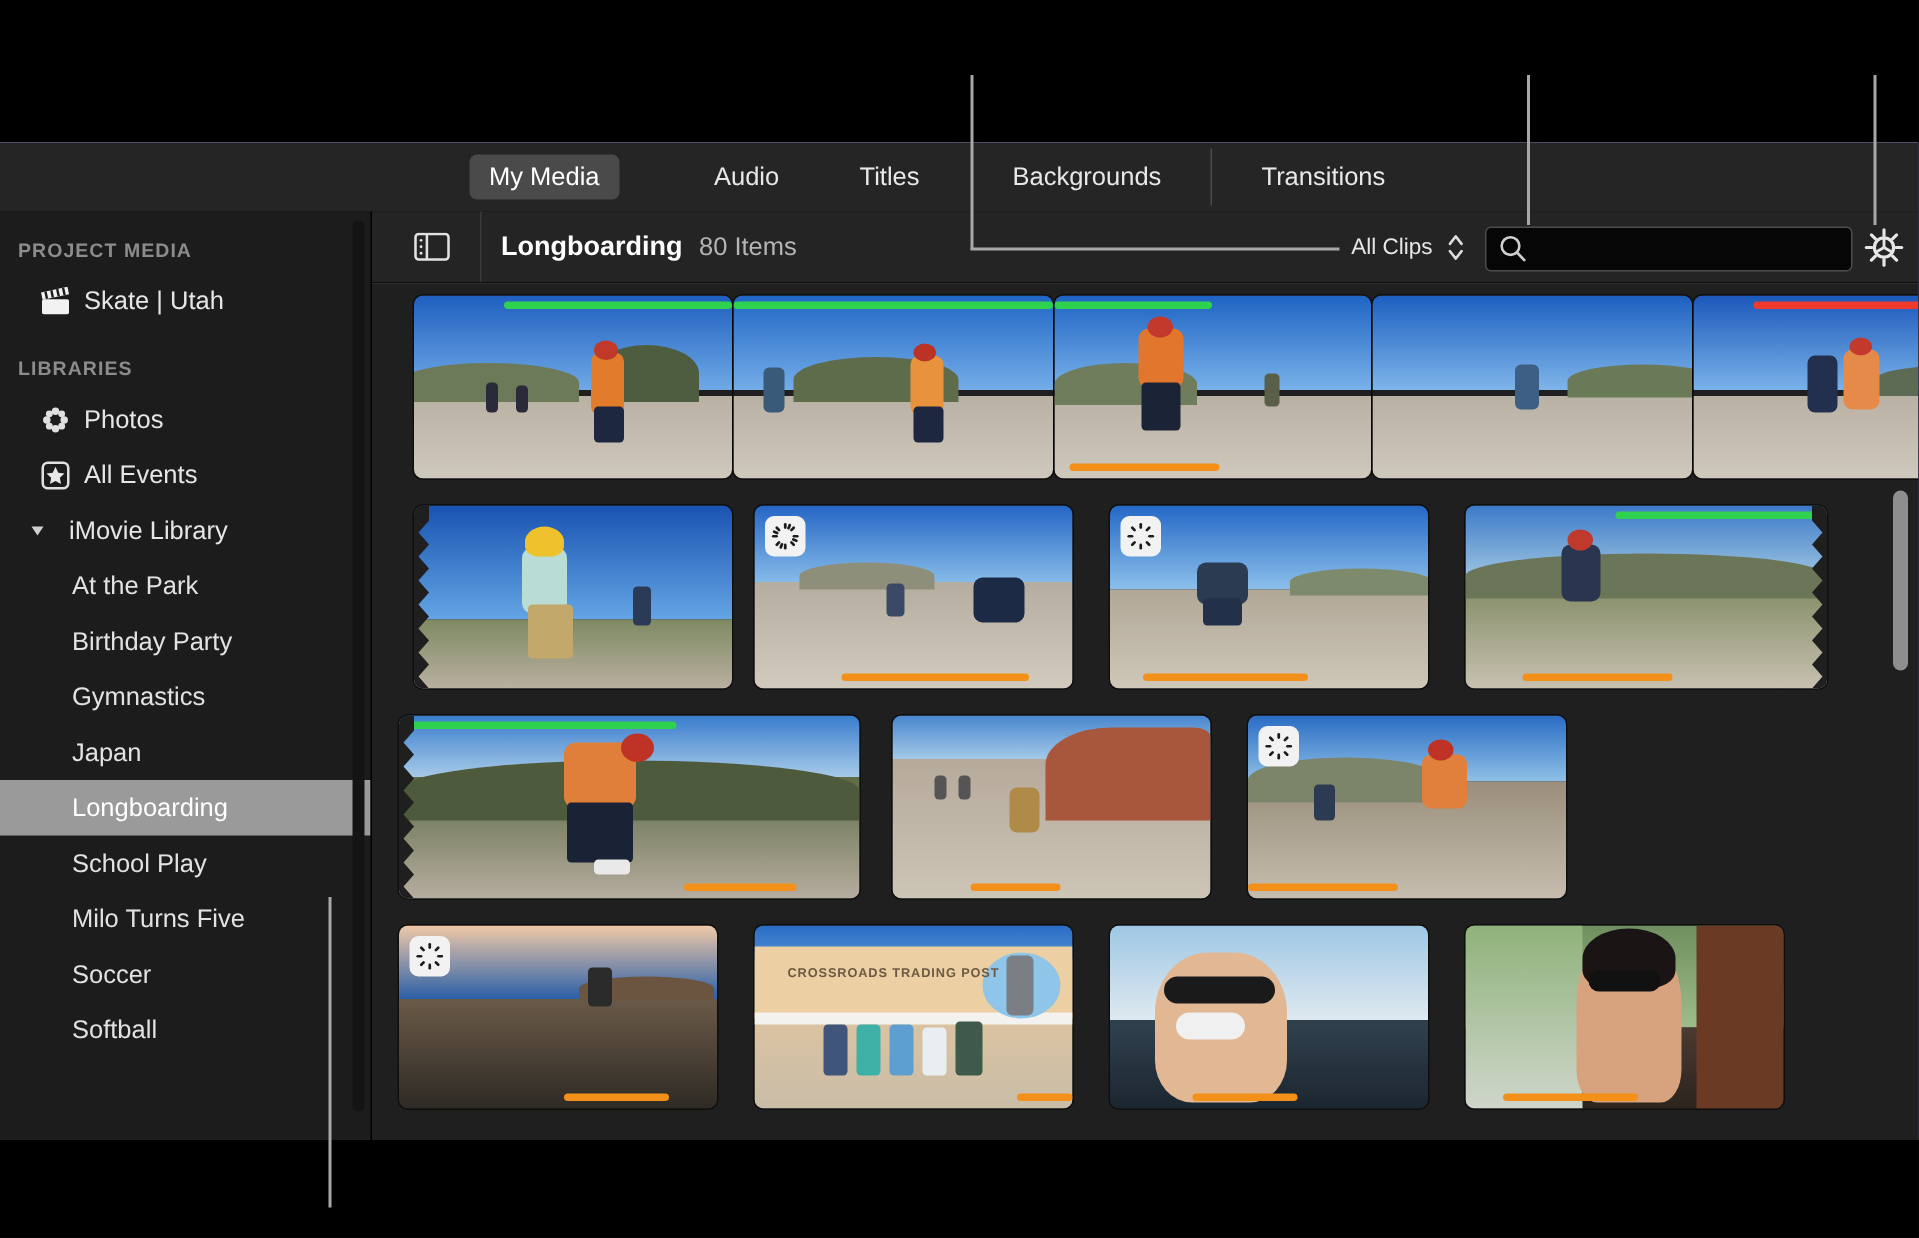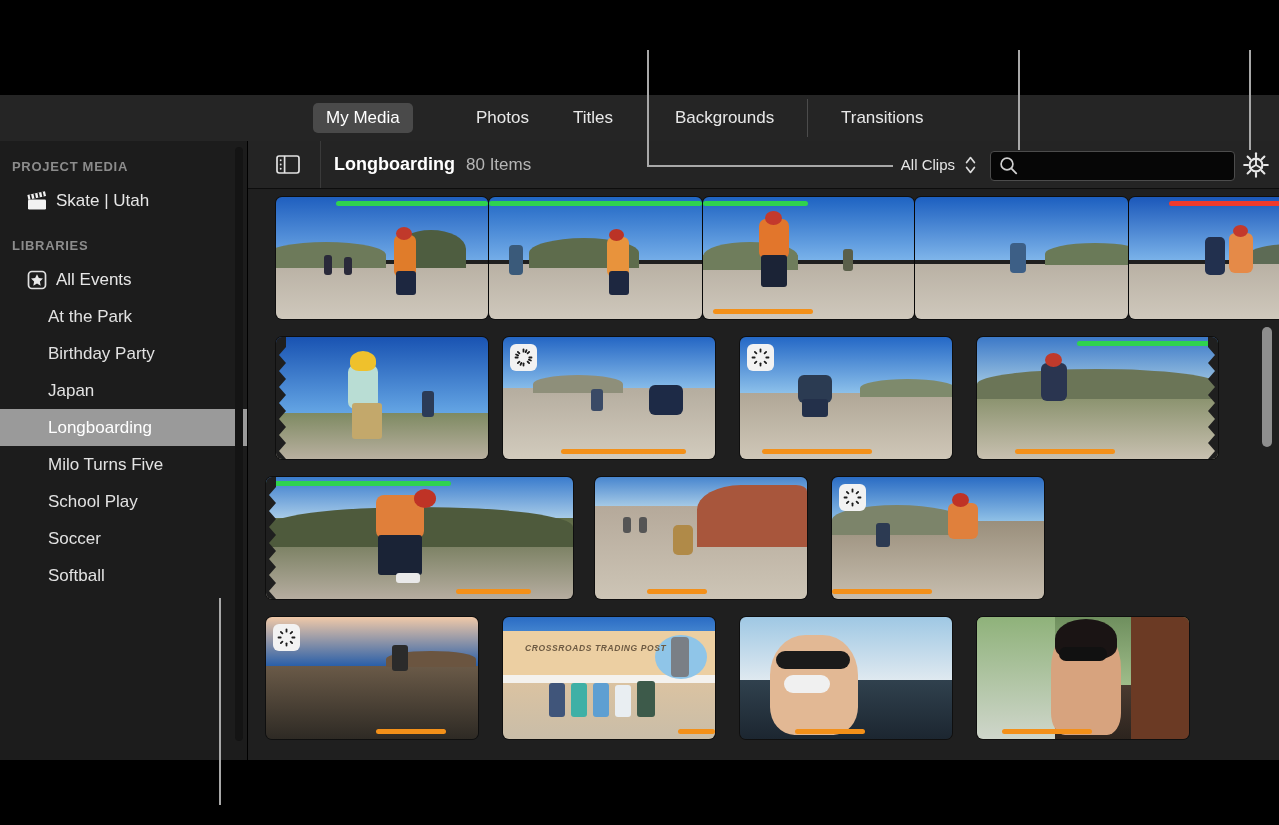--- a/index.html
+++ b/index.html
@@ -37,21 +37,21 @@
   .bcount{position:absolute;left:218px;top:0;height:47px;line-height:47px;color:#b5b5b5;font-size:17px;white-space:nowrap;}
   .allclips{position:absolute;right:324px;top:0;height:47px;line-height:47px;color:#e6e6e6;font-size:15px;white-space:nowrap;cursor:default;}
   .stepper{position:absolute;right:302px;top:13px;width:14px;height:22px;display:flex;flex-direction:column;align-items:center;justify-content:center;cursor:default;}
   .search{position:absolute;right:44px;top:10px;width:243px;height:28px;background:#060606;border:1px solid #4c4c4c;border-radius:4px;}
   .search .mag{position:absolute;left:8px;top:4px;}
   .search input{position:absolute;left:32px;top:0;width:200px;height:26px;background:transparent;border:0;outline:none;color:#ddd;font-size:15px;font-family:"Liberation Sans",sans-serif;}
   .gear{position:absolute;right:6px;top:8px;width:34px;height:32px;display:flex;align-items:center;justify-content:center;cursor:default;}
 
   
   .content{position:absolute;left:248px;top:94px;width:1031px;height:571px;background:#1f1f1f;overflow:hidden;}
-  .row{position:absolute;left:0;font-style:italic;}
+  .row{position:absolute;left:0;}
   .clip{position:absolute;top:0;border-radius:6px;overflow:hidden;box-shadow:0 0 0 1px rgba(0,0,0,.5);}
   .clip .sky{position:absolute;left:0;top:0;width:100%;height:52%;}
   .clip .ground{position:absolute;left:0;bottom:0;width:100%;height:48%;}
   .bar{position:absolute;height:5px;border-radius:2.5px;}
   .bar.fav{top:4px;background:#2fd24f;}
   .bar.rej{top:4px;background:#ef3a2d;}
   .bar.orange{bottom:5px;background:#f39019;}
   .spin{position:absolute;left:7px;top:7px;width:27px;height:27px;background:#f2f2f2;border-radius:6px;display:flex;align-items:center;justify-content:center;}
   .zig{position:absolute;top:0;right:-1px;width:11px;height:100%;}
 
@@ -70,21 +70,21 @@
 </style>
 </head>
 <body>
 
 <div id="stage">
 
   <div class="app">
 
     <div class="tabbar">
       <div class="tab sel" style="left:313px">My Media</div>
-      <div class="tab" style="left:463px">Photos</div>
+      <div class="tab" style="left:463px">Audio</div>
       <div class="tab" style="left:560px">Titles</div>
       <div class="tabsep" style="left:807px"></div>
       <div class="tab" style="left:662px">Backgrounds</div>
       <div class="tab" style="left:828px">Transitions</div>
     </div>
 
     <div class="sidebar">
       <div class="sec-head">PROJECT MEDIA</div>
 
       <div class="srow">
@@ -98,38 +98,63 @@
               <rect x="12.2" y="2" width="1.6" height="5" fill="#1c1c1c"></rect>
               <rect x="16.2" y="2" width="1.6" height="5" fill="#1c1c1c"></rect>
             </g>
           </svg>
         </span>
         <span>Skate | Utah</span>
       </div>
 
       <div class="sec-head lib">LIBRARIES</div>
 
+      <div class="srow">
+        <span class="ic">
+          <svg width="20" height="20" viewBox="0 0 20 20">
+            <g fill="#e0e0e0">
+              <circle cx="10" cy="4.2" r="2.5"></circle>
+                <circle cx="10" cy="15.8" r="2.5"></circle>
+              <circle cx="4.2" cy="10" r="2.5"></circle>
+                <circle cx="15.8" cy="10" r="2.5"></circle>
+              <circle cx="5.9" cy="5.9" r="2.3"></circle>
+                <circle cx="14.1" cy="5.9" r="2.3"></circle>
+              <circle cx="5.9" cy="14.1" r="2.3"></circle>
+                <circle cx="14.1" cy="14.1" r="2.3"></circle>
+            </g>
+            <circle cx="10" cy="10" r="2.6" fill="#1c1c1c"></circle>
+          </svg>
+        </span>
+        <span>Photos</span>
+      </div>
 
       <div class="srow">
         <span class="ic">
           <svg width="20" height="20" viewBox="0 0 20 20">
             <rect x="1.5" y="1.5" width="17" height="17" rx="3.4" fill="none" stroke="#e0e0e0" stroke-width="1.7"></rect>
             <polygon points="10,4.2 11.85,8.1 16,8.6 12.9,11.5 13.7,15.7 10,13.6 6.3,15.7 7.1,11.5 4,8.6 8.15,8.1" fill="#e8e8e8"></polygon>
           </svg>
         </span>
         <span>All Events</span>
       </div>
 
+      <div class="lrow" style="padding-left:10px">
+        <span class="ic">
+            <span class="disc"></span>
+          </span>
+        <span class="libname">iMovie Library</span>
+      </div>
 
       <div class="evrow">At the Park</div>
       <div class="evrow">Birthday Party</div>
+      <div class="evrow">Gymnastics</div>
       <div class="evrow">Japan</div>
       <div class="evrow sel">Longboarding</div>
+      <div class="evrow">School Play</div>
       <div class="evrow">Milo Turns Five</div>
-      <div class="evrow">School Play</div>
       <div class="evrow">Soccer</div>
       <div class="evrow">Softball</div>
 
       <div class="sb-scroll"></div>
     </div>
 
     <div class="bhead">
       <div class="tgl">
         <svg width="24" height="19" viewBox="0 0 24 19">
           <rect x="1" y="1" width="22" height="17" rx="2.2" fill="none" stroke="#e2e2e2" stroke-width="1.7"></rect>

